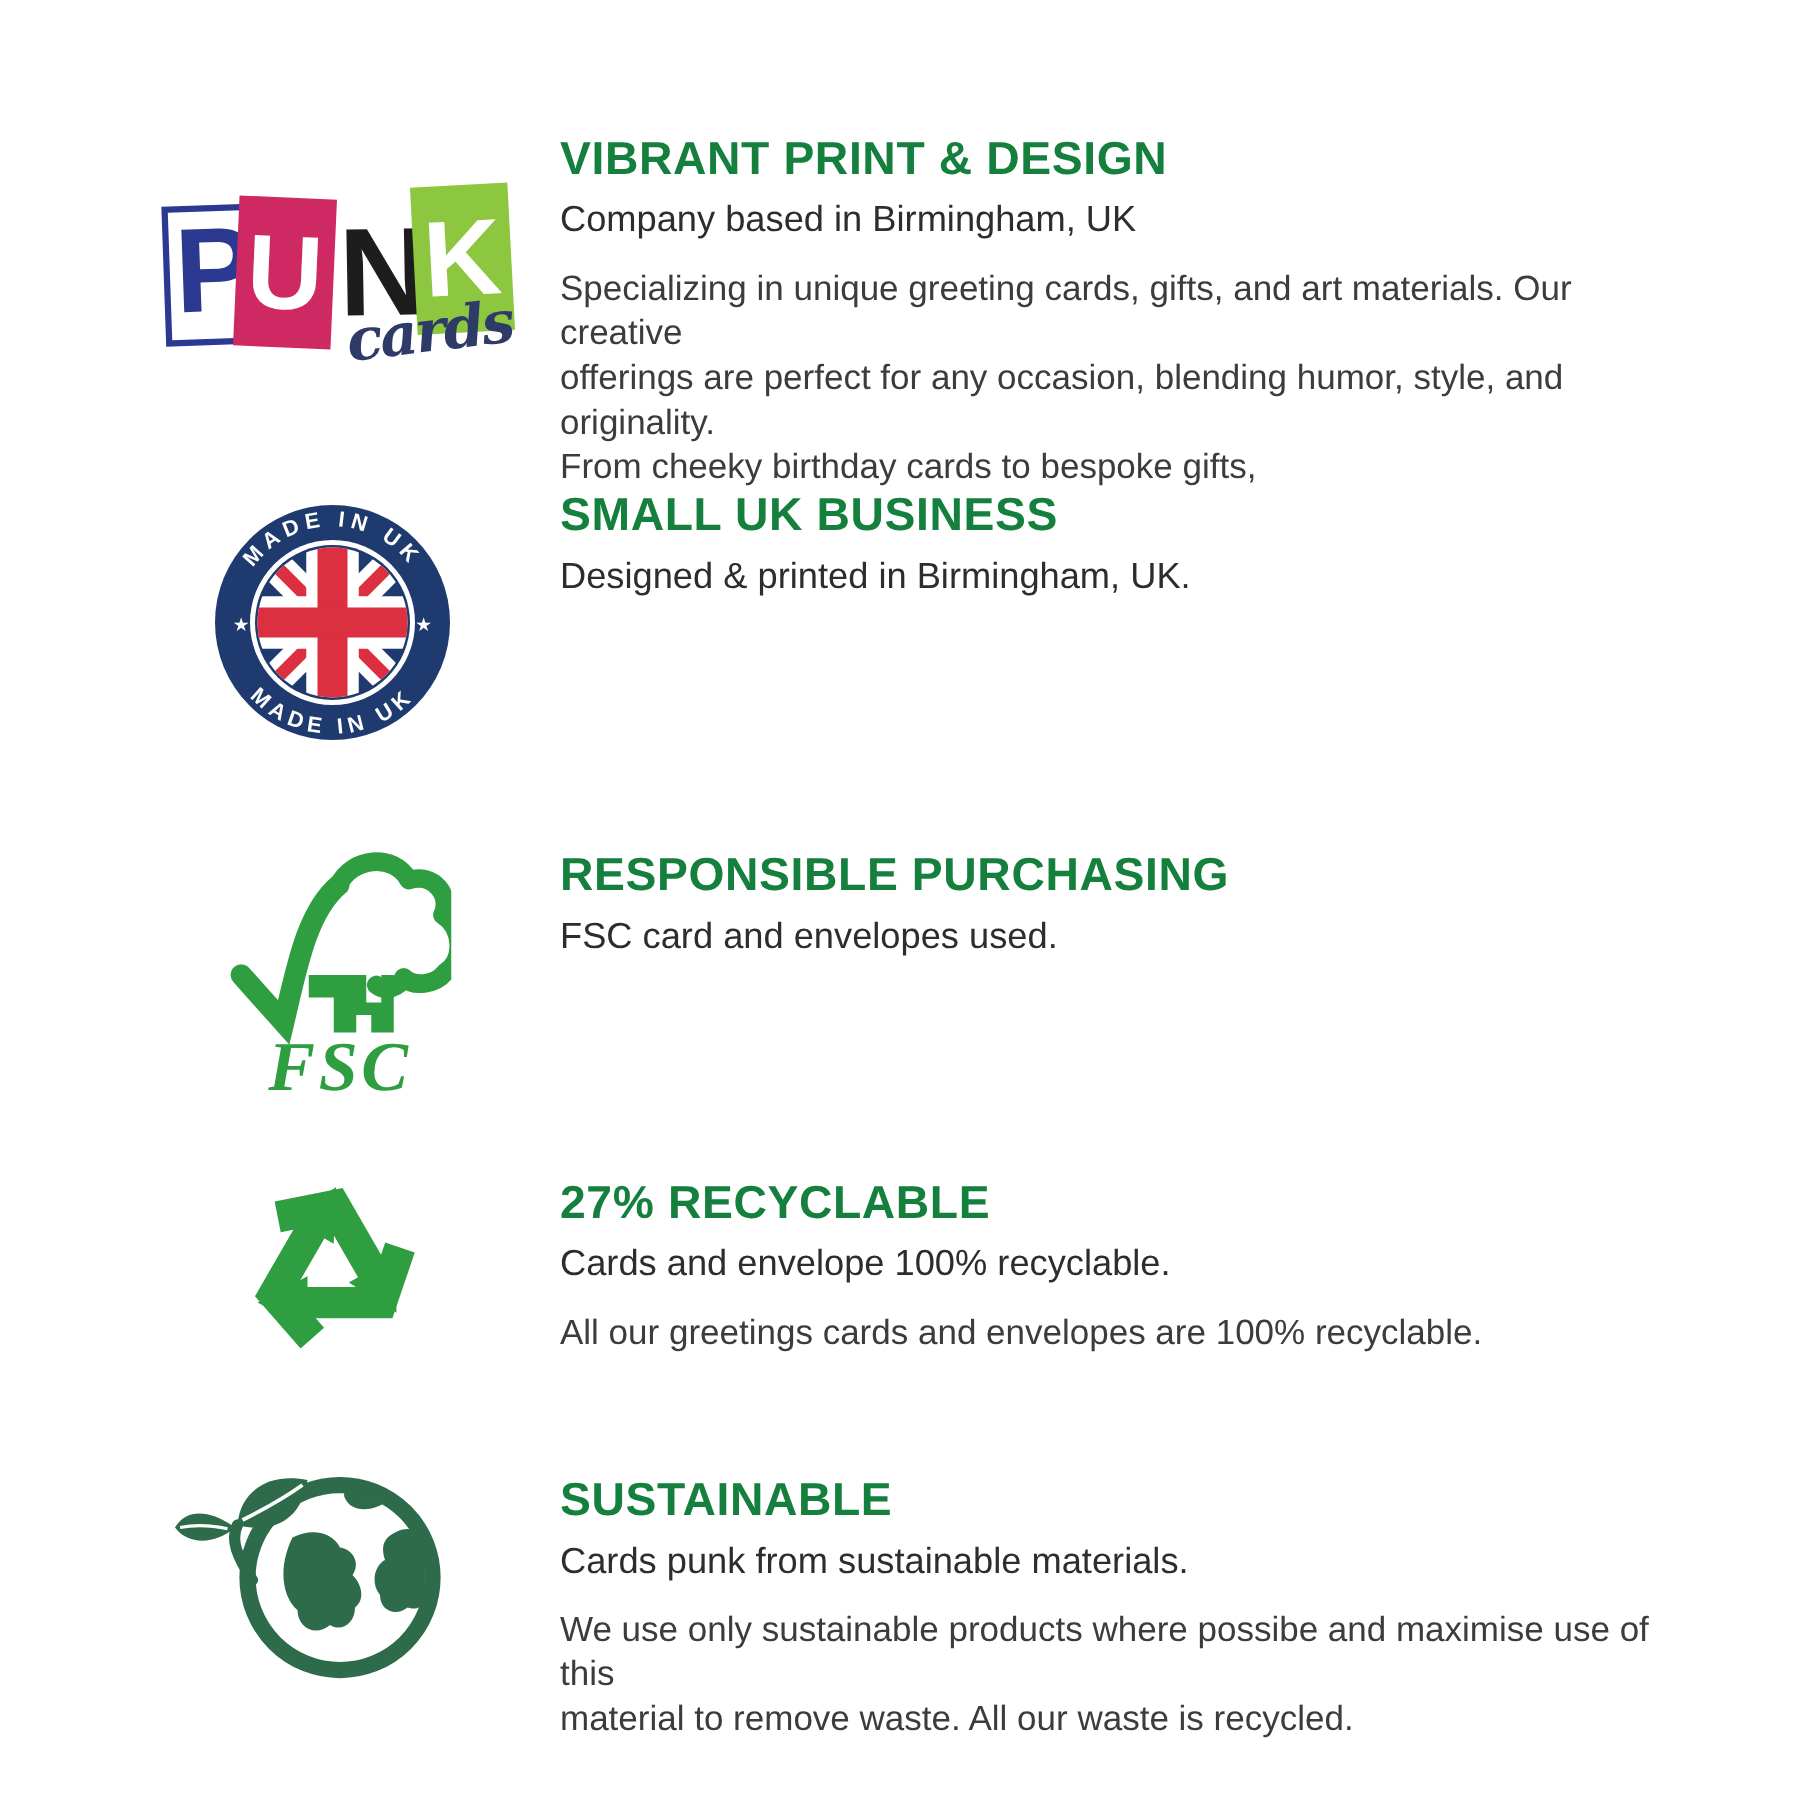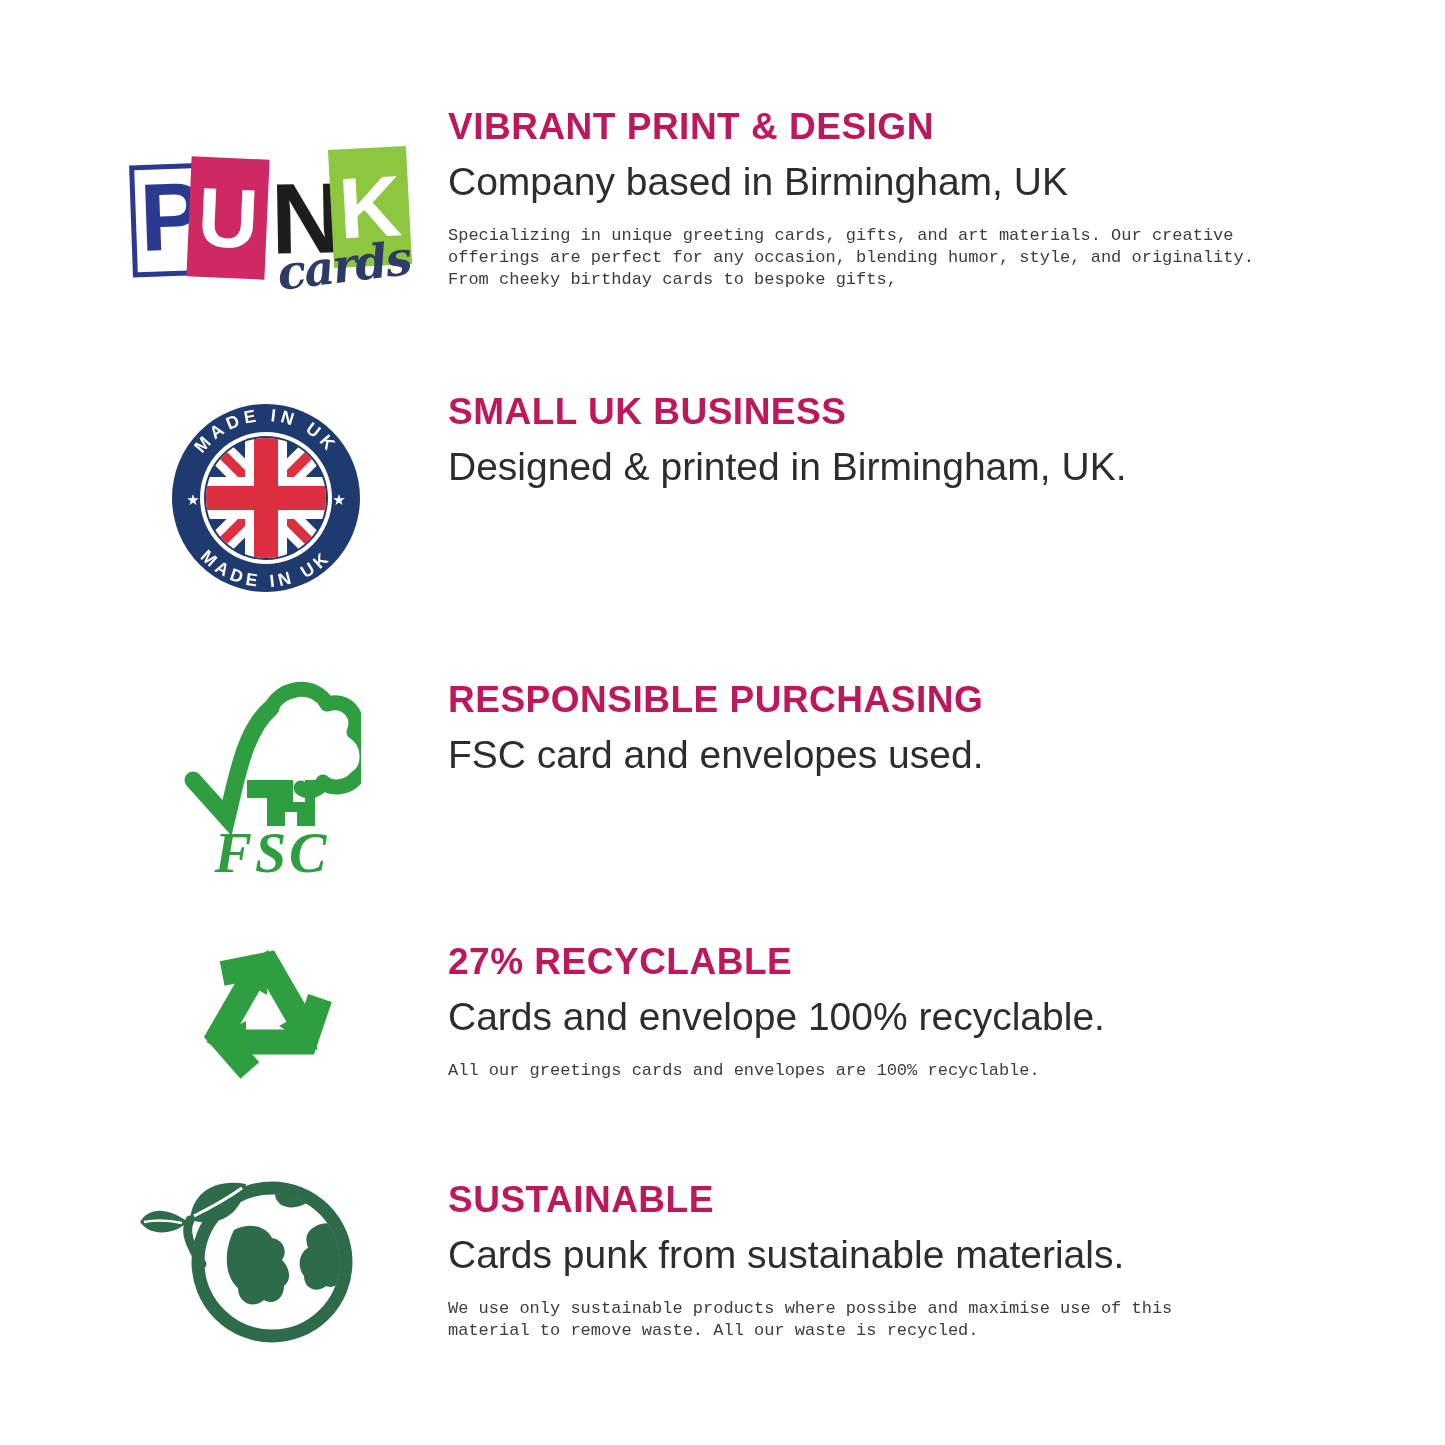--- a/index.html
+++ b/index.html
@@ -1,21 +1,21 @@
 <!DOCTYPE html>
 <html><head>
 <meta charset="utf-8">
 <style>
   html,body{margin:0;padding:0;background:#fff;}
   .stage{position:relative;width:1445px;height:1445px;background:#ffffff;overflow:hidden;
          font-family:"Liberation Sans",sans-serif;}
   .sec{position:absolute;left:448px;width:905px;}
-  .sec-title{font-size:37px;font-weight:700;color:#be185d;line-height:1.18;letter-spacing:.5px;}
-  .sec-sub{font-size:39px;font-weight:400;color:#2d2d2d;line-height:1.25;margin-top:9px;}
-  .sec-body{font-size:17px;font-weight:400;color:#3c3c3c;line-height:1.27;margin-top:19px;white-space:pre-line;font-family:Liberation Mono, monospace;}
+  .sec-title{font-size:37px;font-weight:700;color:#15803d;line-height:1.18;letter-spacing:.5px;}
+  .sec-sub{font-size:29px;font-weight:400;color:#2d2d2d;line-height:1.25;margin-top:9px;}
+  .sec-body{font-size:28px;font-weight:400;color:#3c3c3c;line-height:1.27;margin-top:19px;white-space:pre-line;}
   .icon{position:absolute;}
   
   .logo{left:131px;top:148px;width:280px;height:152px;}
   .logo span{position:absolute;line-height:1;font-weight:800;}
   .logo .lp{left:0;top:16px;font-size:96px;color:#2B3990;border:5px solid #2B3990;padding:0 4px 6px 4px;transform:rotate(-2deg);}
   .logo .lu{left:58px;top:10px;width:78px;height:120px;background:#CE2963;color:#fff;font-size:84px;
             display:flex;align-items:center;justify-content:center;transform:rotate(2.5deg);}
   .logo .ln{left:140px;top:20px;font-size:100px;color:#1d1d1d;transform:rotate(-1deg);}
   .logo .lk{left:200px;top:0;width:78px;height:118px;background:#8DC63F;color:#fff;font-size:86px;
             display:flex;align-items:center;justify-content:center;transform:rotate(-3deg);}

